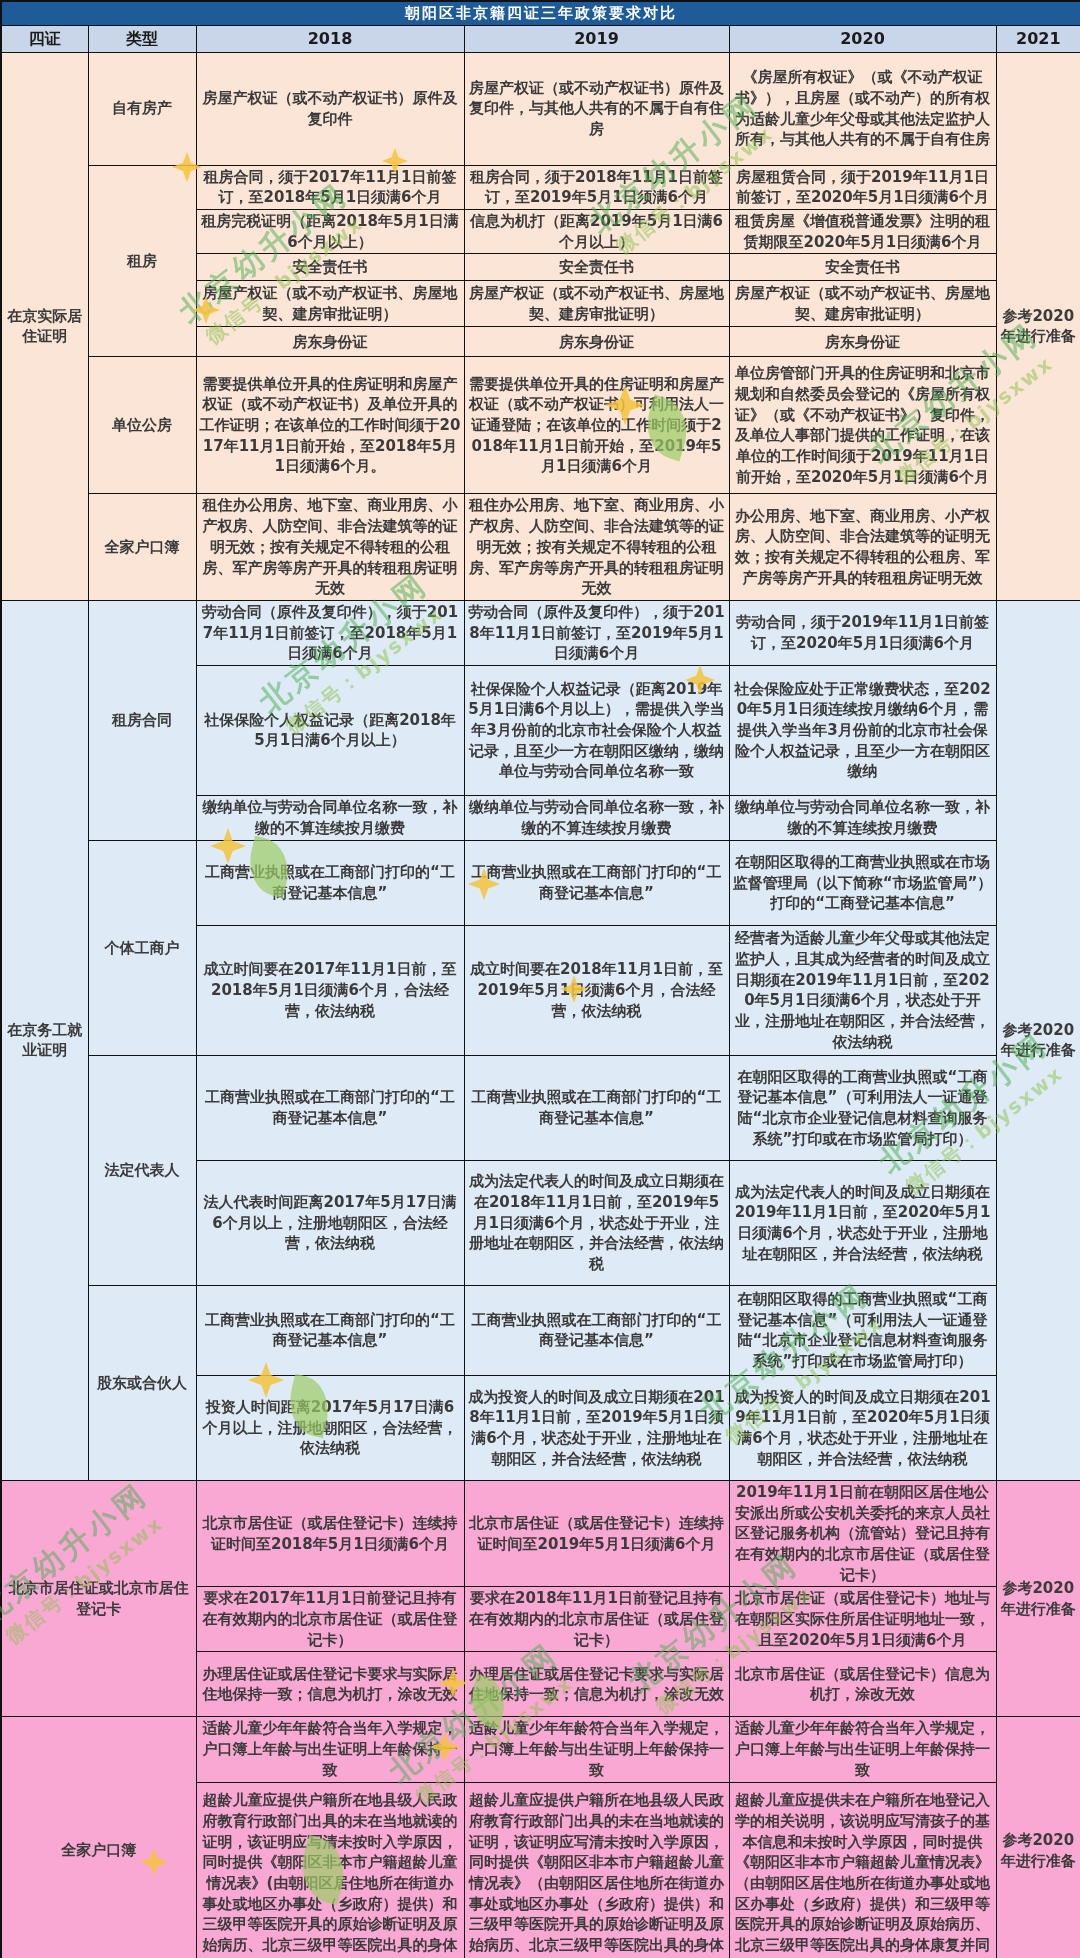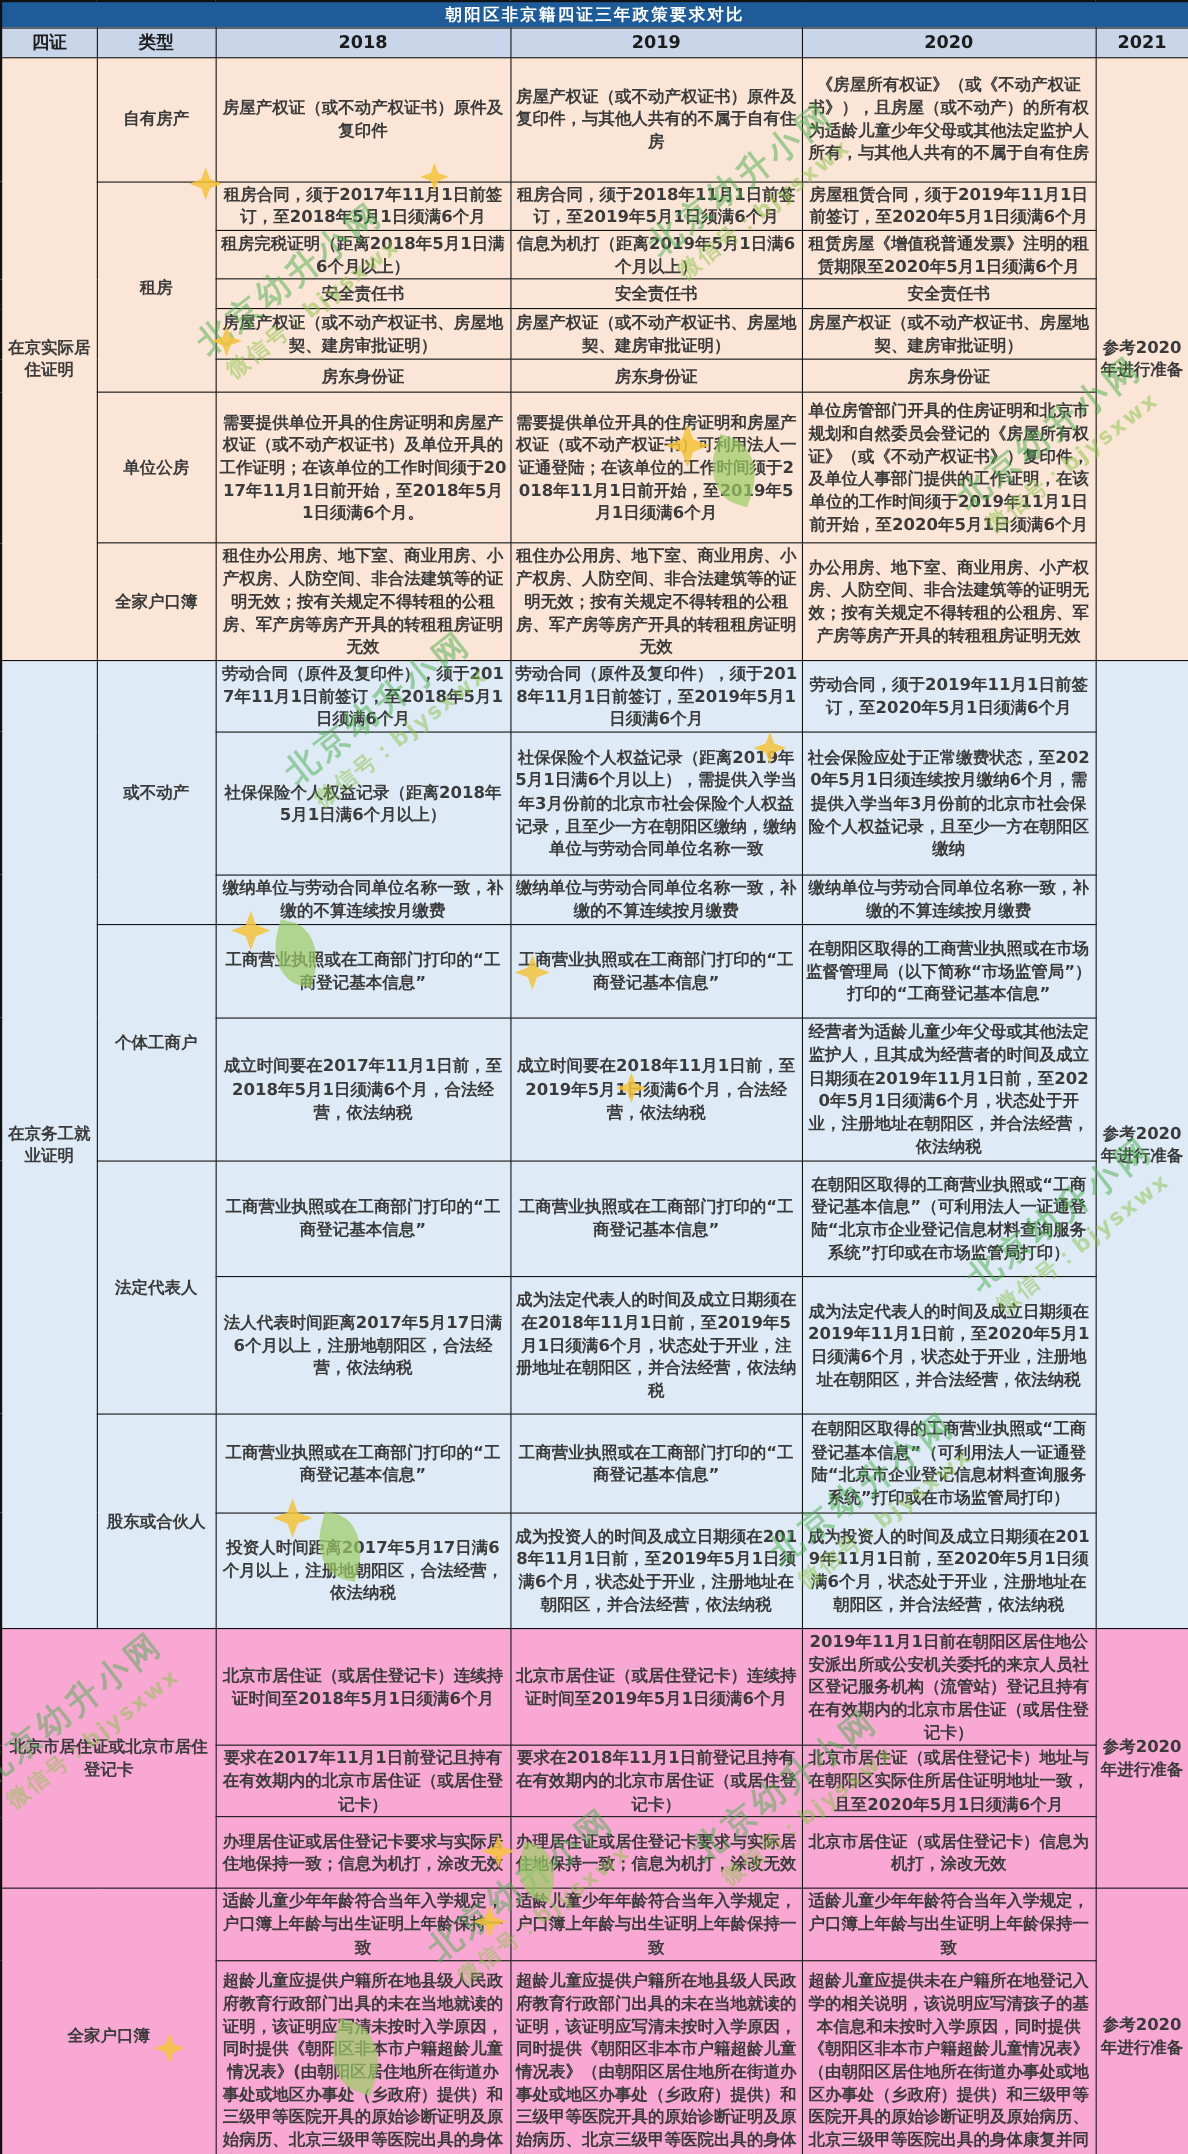--- a/index.html
+++ b/index.html
@@ -91,21 +91,21 @@
     </tr>
     <tr style="height:98px">
       <td class="type pA">全家户口簿</td>
       <td class="pA">租住办公用房、地下室、商业用房、小产权房、人防空间、非合法建筑等的证明无效；按有关规定不得转租的公租房、军产房等房产开具的转租租房证明无效</td>
       <td class="pA">租住办公用房、地下室、商业用房、小产权房、人防空间、非合法建筑等的证明无效；按有关规定不得转租的公租房、军产房等房产开具的转租租房证明无效</td>
       <td class="pA">办公用房、地下室、商业用房、小产权房、人防空间、非合法建筑等的证明无效；按有关规定不得转租的公租房、军产房等房产开具的转租租房证明无效</td>
     </tr>
 
     <tr style="height:65px">
       <td class="sec pB" rowspan="9">在京务工就业证明</td>
-      <td class="type pB" rowspan="3">或不动产</td>
+      <td class="type pB" rowspan="3">租房合同</td>
       <td class="pB">劳动合同（原件及复印件），须于2017年11月1日前签订，至2018年5月1日须满6个月</td>
       <td class="pB">劳动合同（原件及复印件），须于2018年11月1日前签订，至2019年5月1日须满6个月</td>
       <td class="pB">劳动合同，须于2019年11月1日前签订，至2020年5月1日须满6个月</td>
       <td class="ref pB" rowspan="9">参考2020年进行准备</td>
     </tr>
     <tr style="height:130px">
       <td class="pB">社保保险个人权益记录（距离2018年5月1日满6个月以上）</td>
       <td class="pB">社保保险个人权益记录（距离2019年5月1日满6个月以上），需提供入学当年3月份前的北京市社会保险个人权益记录，且至少一方在朝阳区缴纳，缴纳单位与劳动合同单位名称一致</td>
       <td class="pB">社会保险应处于正常缴费状态，至2020年5月1日须连续按月缴纳6个月，需提供入学当年3月份前的北京市社会保险个人权益记录，且至少一方在朝阳区缴纳</td>
     </tr>

